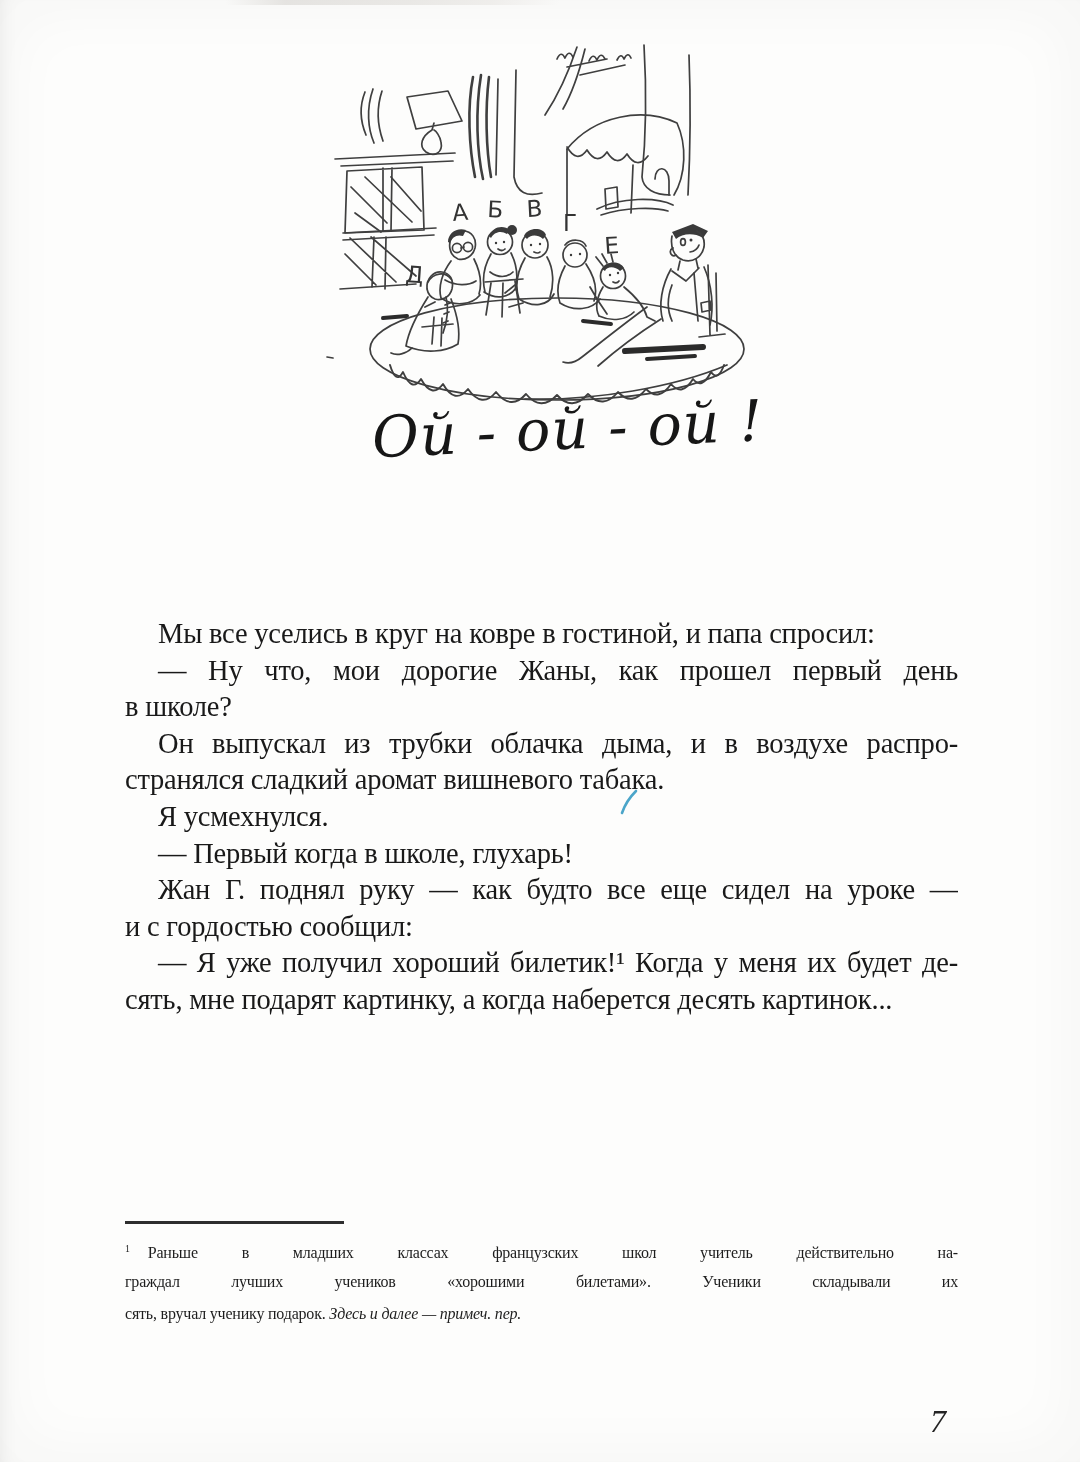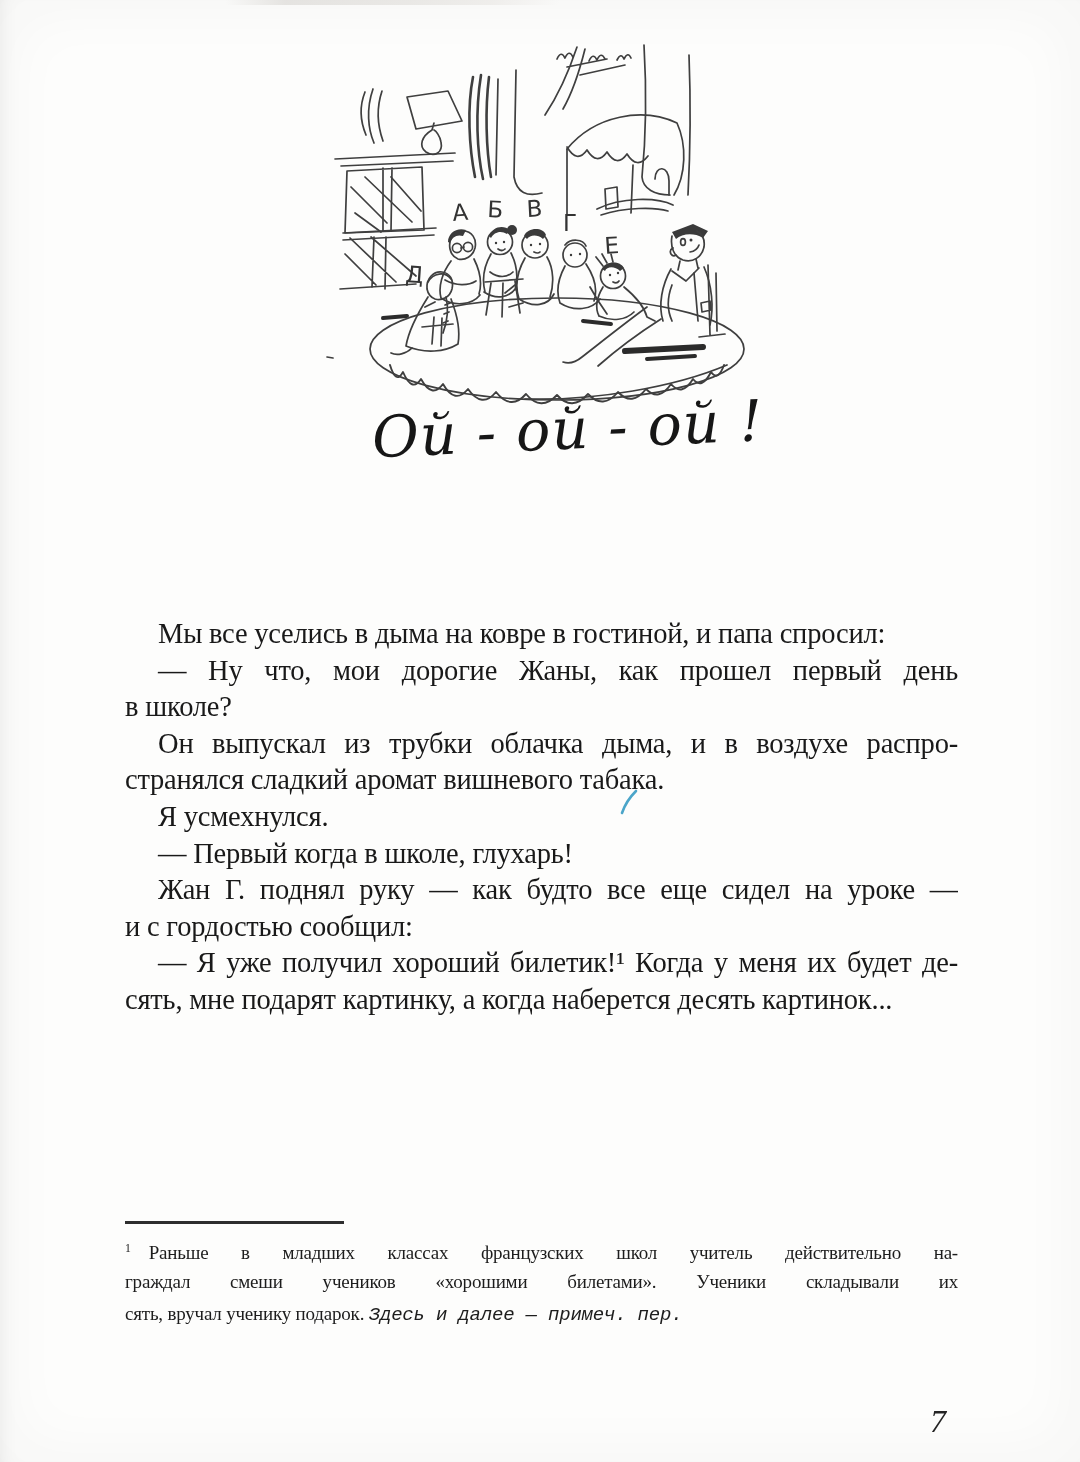--- a/index.html
+++ b/index.html
@@ -33,26 +33,26 @@
   .main-text{
     position:absolute; left:125px; top:616px; width:833px;
     font-size:28.5px; line-height:36.6px; letter-spacing:-0.2px; color:#191919;
   }
   .line{ text-align:justify; text-align-last:justify; height:36.6px; overflow:hidden; }
   .line.par-end{ text-align-last:left; }
   .line.indent{ text-indent:33px; }
   .footnote-rule{ position:absolute; left:125px; top:1221px; width:219px; height:3px; background:#2e2e2e; }
   .footnote{
     position:absolute; left:125px; top:1233px; width:833px;
-    font-size:19px; line-height:32.5px; letter-spacing:-0.2px; color:#1d1d1d;
+    font-size:16px; line-height:32.5px; letter-spacing:-0.2px; color:#1d1d1d;
   }
   .fn-line{ text-align:justify; text-align-last:justify; height:32.5px; overflow:hidden; }
   .fn-line.par-end{ text-align-last:left; }
   .fn-marker{ font-size:0.62em; vertical-align:super; margin-right:18px; }
-  .it{ font-style:italic;font-family:Liberation Mono, monospace; }
+  .it{ font-style:italic; }
   .pagenum{
     position:absolute; left:916px; top:1403px; width:44px; text-align:center;
     font-style:italic; font-size:32px; color:#242424;
   }
 </style>
 </head>
 <body>
 
 <div class="page" style="--ink: #1b1b1b; --pencil: #3f3f3f;">
 
@@ -161,35 +161,35 @@
     </svg>
   </figure>
 
   <div class="caption">Ой - ой - ой !</div>
 
   <svg class="pen-mark" width="22" height="26" viewBox="0 0 22 26">
     <path d="M18,2 C12,8 7,15 4,24" fill="none" stroke="#4ba5c9" stroke-width="2.6" stroke-linecap="round"></path>
   </svg>
 
   <div class="main-text">
-      <div class="line indent par-end">Мы все уселись в дыма на ковре в гостиной, и папа спросил:</div>
+      <div class="line indent par-end">Мы все уселись в круг на ковре в гостиной, и папа спросил:</div>
       <div class="line indent">— Ну что, мои дорогие Жаны, как прошел первый день</div>
       <div class="line par-end">в школе?</div>
       <div class="line indent">Он выпускал из трубки облачка дыма, и в воздухе распро-</div>
       <div class="line par-end">странялся сладкий аромат вишневого табака.</div>
       <div class="line indent par-end">Я усмехнулся.</div>
       <div class="line indent par-end">— Первый когда в школе, глухарь!</div>
       <div class="line indent">Жан Г. поднял руку — как будто все еще сидел на уроке —</div>
       <div class="line par-end">и с гордостью сообщил:</div>
       <div class="line indent">— Я уже получил хороший билетик!¹ Когда у меня их будет де-</div>
       <div class="line par-end">сять, мне подарят картинку, а когда наберется десять картинок...</div>
     </div>
 
   <div class="footnote-rule"></div>
   <div class="footnote">
       <div class="fn-line"><sup class="fn-marker">1</sup><span>Раньше в младших классах французских школ учитель действительно на-</span></div>
-      <div class="fn-line"><span>граждал смеши учеников «хорошими билетами». Ученики складывали их</span></div>
+      <div class="fn-line"><span>граждал лучших учеников «хорошими билетами». Ученики складывали их</span></div>
       <div class="fn-line par-end"><span>сять, вручал ученику подарок. </span><span class="it">Здесь и далее — примеч. пер.</span></div>
     </div>
 
   <div class="pagenum">7</div>
 
 </div>
 
 </body></html>

